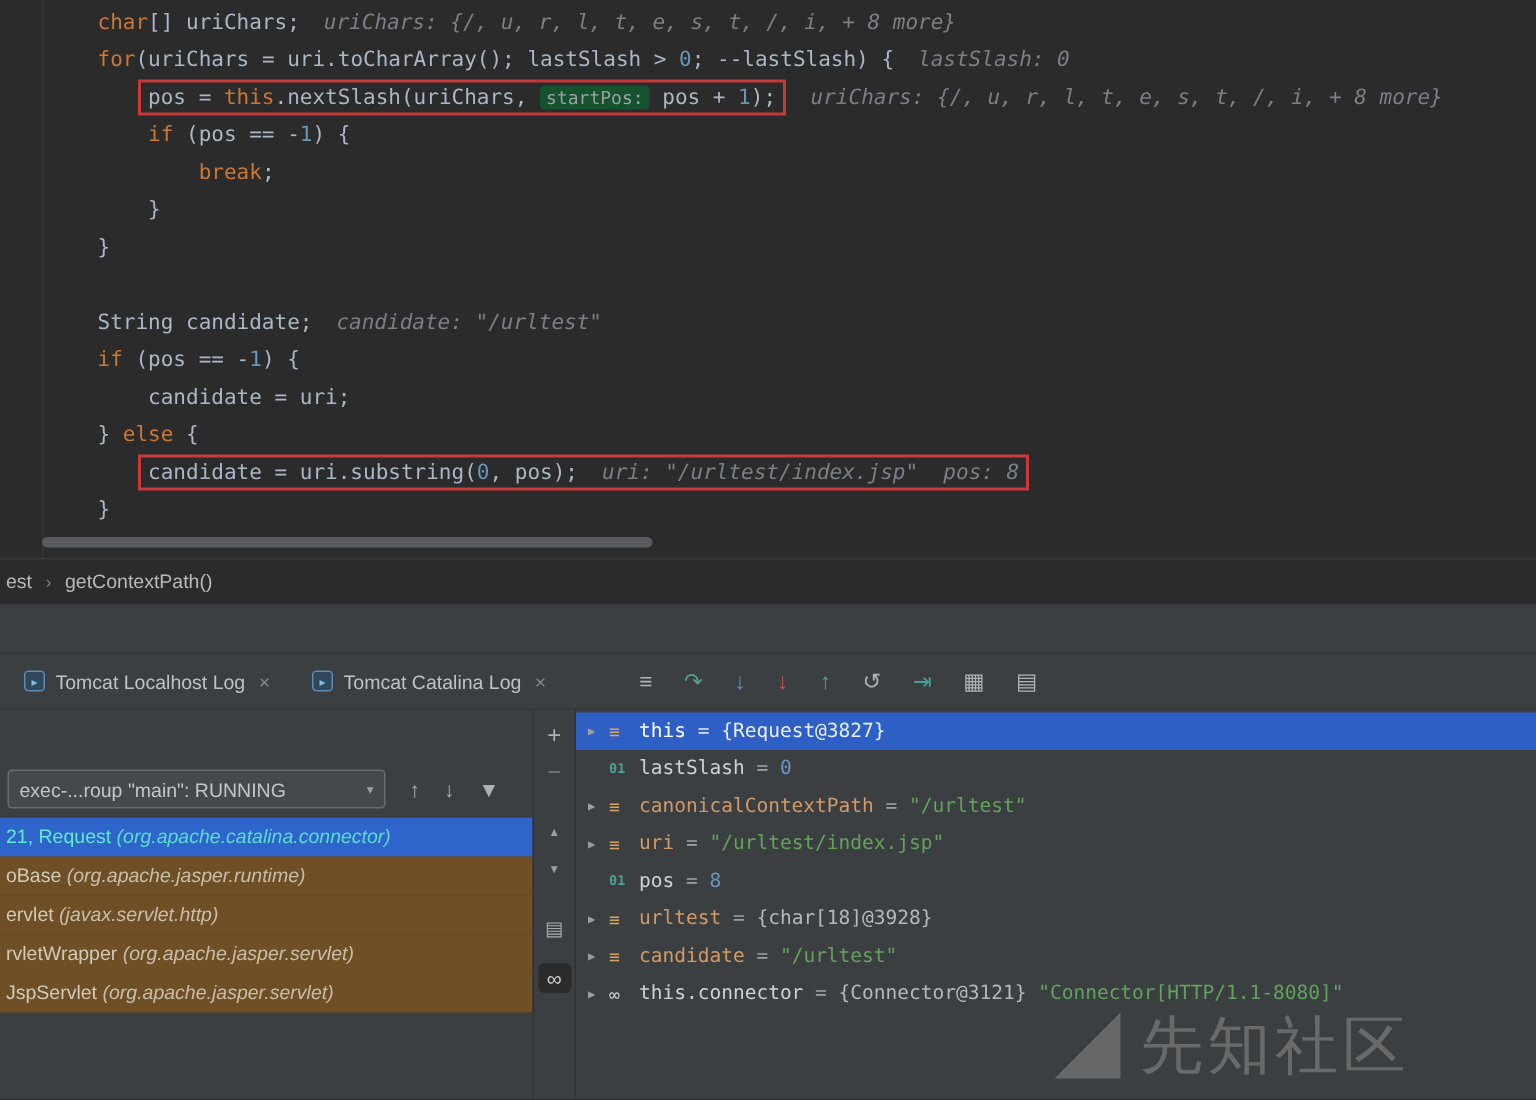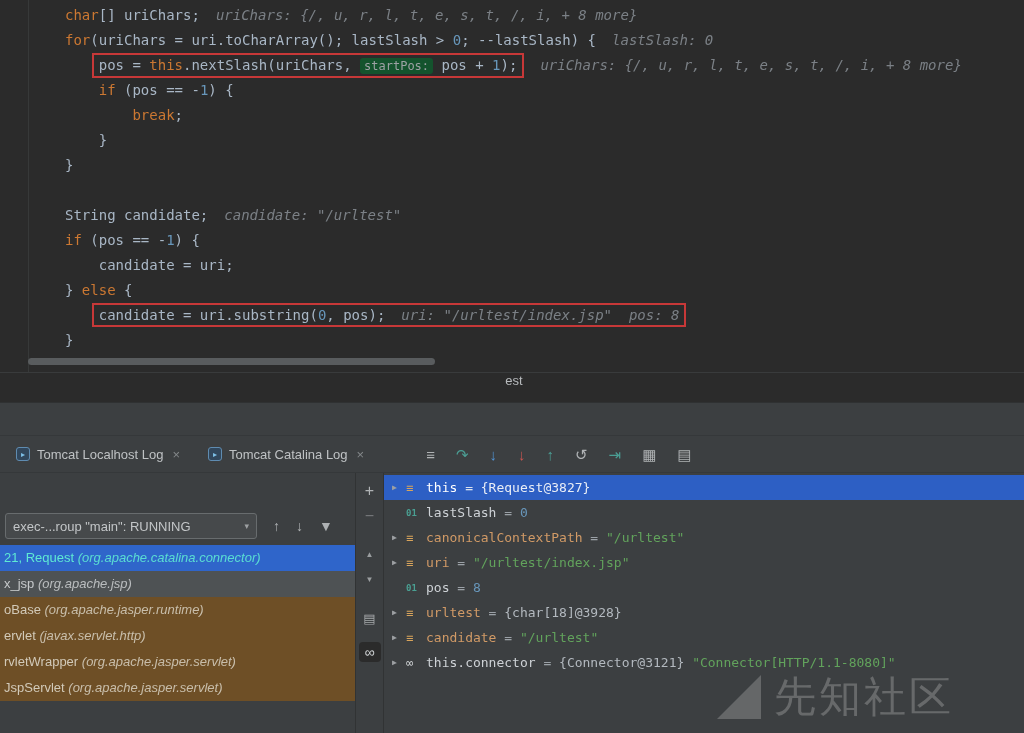--- a/index.html
+++ b/index.html
@@ -12,21 +12,21 @@
   .code-line{height:25px;padding-left:36px;}
   .c-kw{color:#cc7832;}
   .c-p{color:#a9b7c6;}
   .c-num{color:#6897bb;}
   .c-tag{background:#14532d;color:#9da1a4;border-radius:3px;padding:1px 4px;font-size:12px;}
   .c-hint{color:#7b8086;font-style:italic;margin-left:16px;}
   .exec-box{display:inline-block;border:2px solid #c73838;padding:0 5px;margin-left:-7px;line-height:20px;}
   .hscroll{position:absolute;left:28px;top:358px;width:407px;height:7px;background:#595c5e;border-radius:4px;}
 
   
-  .breadcrumb{position:absolute;left:0;top:372px;width:1024px;height:30px;background:#2b2b2b;border-top:1px solid #393b3c;display:flex;align-items:center;gap:9px;padding-left:4px;box-sizing:border-box;font-size:13px;color:#b7babd;flex-direction:column;}
+  .breadcrumb{position:absolute;left:0;top:372px;width:1024px;height:30px;background:#2b2b2b;border-top:1px solid #393b3c;display:flex;align-items:center;gap:9px;padding-left:4px;box-sizing:border-box;font-size:13px;color:#b7babd;}
   .crumb-sep{color:#7b7f82;font-size:12px;}
 
   
   .debug{position:absolute;left:0;top:402px;width:1024px;height:331px;background:#3c3f41;border-top:1px solid #2f3132;display:flex;flex-direction:column;box-sizing:border-box;}
   .debug-empty{height:32px;border-bottom:1px solid #35383a;}
   .tabbar{height:36px;display:flex;align-items:center;padding-left:16px;border-bottom:1px solid #35383a;}
   .tab{display:flex;align-items:center;gap:7px;margin-right:28px;}
   .tab-icon{width:14px;height:14px;border-radius:3px;background:#31475c;border:1px solid #5f8cb1;color:#7ec1e8;font-size:8px;line-height:13px;text-align:center;box-sizing:border-box;}
   .tab-label{font-size:13px;color:#bfc2c4;white-space:nowrap;}
   .tab-close{font-size:13px;color:#84888a;margin-left:2px;}
@@ -61,21 +61,21 @@
   .var-icon.prim{font-size:9px;font-weight:bold;}
   .vn-local{color:#ced2d6;}
   .vn-field{color:#d19a66;}
   .selected .vn-local,.selected .vn-field{color:#ffffff;}
   .v-eq{color:#9ba1a7;}  .selected .v-eq{color:#d9e1ee;}
   .v-ref{color:#b3b9bf;} .selected .v-ref{color:#e9eef6;}
   .v-num{color:#6897bb;}
   .v-str{color:#62a35c;}
 
   
-  .watermark{position:absolute;right:70px;bottom:8px;display:flex;align-items:center;gap:13px;opacity:.28;pointer-events:none;}
+  .watermark{position:absolute;right:84px;bottom:8px;display:flex;align-items:center;gap:13px;opacity:.28;pointer-events:none;}
   .wm-tri{width:0;height:0;border-bottom:44px solid #cfcfcf;border-left:44px solid transparent;}
   .wm-text{font-size:42px;color:#d6d6d6;letter-spacing:3px;font-family:"DejaVu Sans",sans-serif;}
 </style>
 </head>
 <body>
 
 <div class="editor">
   <div class="gutter"></div>
   <div class="code"><div class="code-line"><span></span><span><span class="c-kw">char</span><span class="c-p">[] uriChars;</span></span><span class="c-hint">uriChars: {/, u, r, l, t, e, s, t, /, i, + 8 more}</span></div><div class="code-line"><span></span><span><span class="c-kw">for</span><span class="c-p">(uriChars = uri.toCharArray(); lastSlash &gt; </span><span class="c-num">0</span><span class="c-p">; --lastSlash) {</span></span><span class="c-hint">lastSlash: 0</span></div><div class="code-line"><span>    </span><span class="exec-box"><span class="c-p">pos = </span><span class="c-kw">this</span><span class="c-p">.nextSlash(uriChars, </span><span class="c-tag">startPos:</span><span class="c-p"> pos + </span><span class="c-num">1</span><span class="c-p">);</span></span><span class="c-hint">uriChars: {/, u, r, l, t, e, s, t, /, i, + 8 more}</span></div><div class="code-line"><span>    </span><span><span class="c-kw">if</span><span class="c-p"> (pos == -</span><span class="c-num">1</span><span class="c-p">) {</span></span></div><div class="code-line"><span>        </span><span><span class="c-kw">break</span><span class="c-p">;</span></span></div><div class="code-line"><span>    </span><span><span class="c-p">}</span></span></div><div class="code-line"><span></span><span><span class="c-p">}</span></span></div><div class="code-line"><span></span><span></span></div><div class="code-line"><span></span><span><span class="c-p">String candidate;</span></span><span class="c-hint">candidate: "/urltest"</span></div><div class="code-line"><span></span><span><span class="c-kw">if</span><span class="c-p"> (pos == -</span><span class="c-num">1</span><span class="c-p">) {</span></span></div><div class="code-line"><span>    </span><span><span class="c-p">candidate = uri;</span></span></div><div class="code-line"><span></span><span><span class="c-p">} </span><span class="c-kw">else</span><span class="c-p"> {</span></span></div><div class="code-line"><span>    </span><span class="exec-box"><span class="c-p">candidate = uri.substring(</span><span class="c-num">0</span><span class="c-p">, pos);</span><span class="c-hint">uri: "/urltest/index.jsp"  pos: 8</span></span></div><div class="code-line"><span></span><span><span class="c-p">}</span></span></div></div>
   <div class="hscroll"></div>
@@ -119,21 +119,20 @@
         <div class="thread-dd">
           <span>exec-...roup "main": RUNNING</span>
           <span class="dd-caret">▾</span>
         </div>
       <span class="tb-icon" style="color: rgb(174, 177, 179);">↑</span>
           <span class="tb-icon" style="color: rgb(174, 177, 179);">↓</span>
           <span class="tb-icon" style="color: rgb(174, 177, 179);">▼</span>
         </div>
       <div class="frames-list">
           <div class="frame-row frame-selected"><span>21, Request </span><span class="frame-pkg">(org.apache.catalina.connector)</span></div>
-          <div class="frame-row frame-gray"><span>x_jsp </span><span class="frame-pkg">(org.apache.jsp)</span></div>
           <div class="frame-row frame-library"><span>oBase </span><span class="frame-pkg">(org.apache.jasper.runtime)</span></div>
           <div class="frame-row frame-library"><span>ervlet </span><span class="frame-pkg">(javax.servlet.http)</span></div>
           <div class="frame-row frame-library"><span>rvletWrapper </span><span class="frame-pkg">(org.apache.jasper.servlet)</span></div>
           <div class="frame-row frame-library"><span>JspServlet </span><span class="frame-pkg">(org.apache.jasper.servlet)</span></div>
         </div>
     </div>
     <div class="vars-col">
       <div class="vars-body">
         <div class="vars-strip">
             <span class="strip-icon" style="color: rgb(176, 179, 181); font-size: 16px;">+</span>

